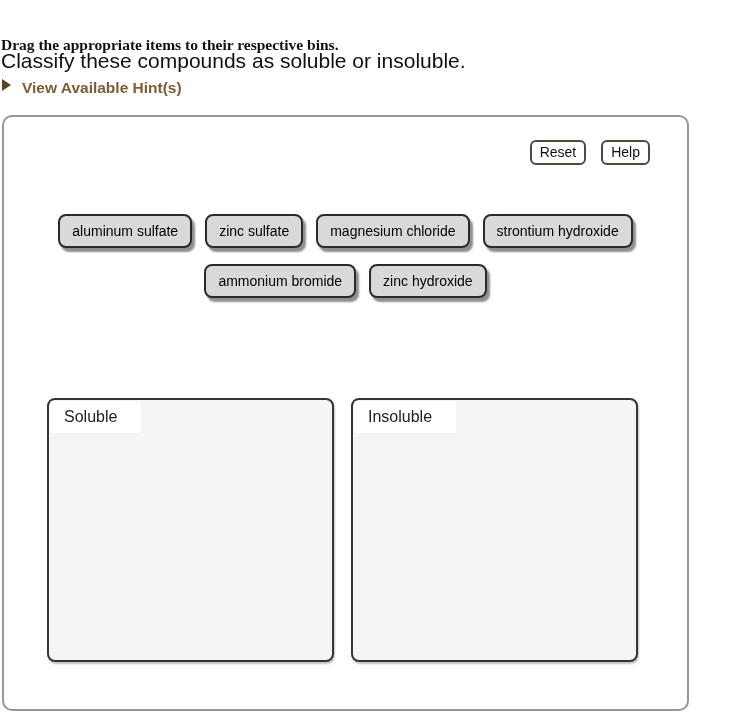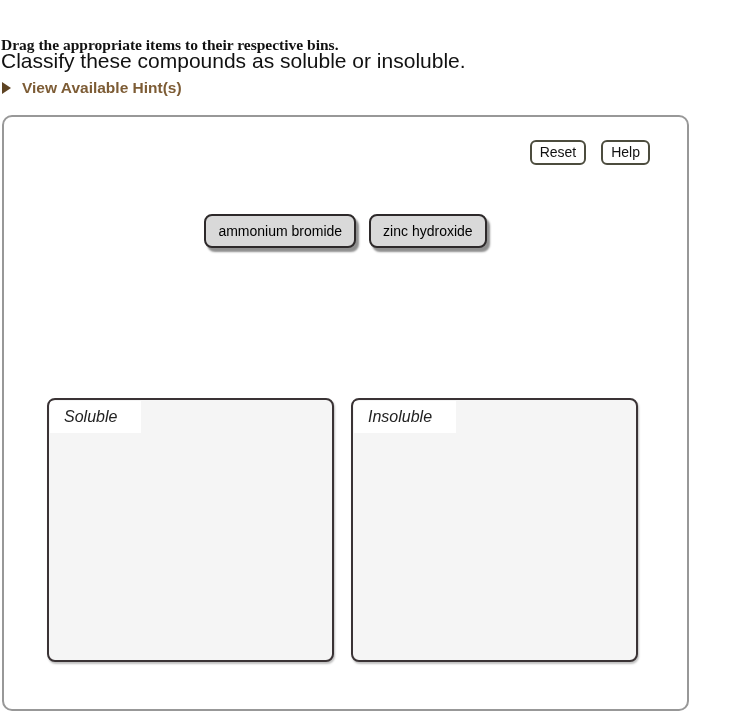--- a/index.html
+++ b/index.html
@@ -13,21 +13,21 @@
   .q-text {
     position: absolute; left: 1px; top: 5px;
     font-size: 21px; color: var(--text, #111); margin-top: 44px;
   }
   .q-bold {
     position: absolute; left: 1px; top: 36px;
     font-size: 15.5px; font-weight: bold; color: var(--text, #111); font-family: Liberation Serif, serif;
   }
   .hint-row {
     position: absolute; left: 2px; top: 79px;
-    display: flex; align-items: center; gap: 11px;
+    display: flex; gap: 11px;
     cursor: pointer;
   }
   .hint-arrow {
     width: 0; height: 0;
     border-left: 9px solid var(--hint-arrow, #5e4423);
     border-top: 6px solid transparent;
     border-bottom: 6px solid transparent;
   }
   .hint-label {
     font-weight: bold; font-size: 15.5px;
@@ -71,21 +71,20 @@
     position: absolute; top: 281px; left: 43px;
     display: flex; gap: 17px;
   }
   .bin {
     width: 287px; height: 264px;
     background: var(--bin-bg, #f5f5f5);
     border: 2px solid var(--bin-border, #3a3335);
     border-radius: 8px;
     box-shadow: 1px 2px 2px rgba(0,0,0,0.25);
     overflow: hidden;
-    font-style: italic;
   }
   .bin-label {
     display: inline-block;
     background: #ffffff;
     margin: 1px 0 0 1px;
     padding: 7px 24px 7px 14px;
     font-size: 16px; color: #222;
   }
 </style>
 </head>
@@ -100,20 +99,26 @@
 </div>
 
 <div class="panel">
   <div class="toolbar">
     <button class="tb-btn">Reset</button>
     <button class="tb-btn">Help</button>
   </div>
 
   <div class="chip-area" id="chip-rows">
       <div class="chip-row">
+        <div class="chip">aluminum sulfate</div>
+        <div class="chip">zinc sulfate</div>
+        <div class="chip">magnesium chloride</div>
+        <div class="chip">strontium hydroxide</div>
+      </div>
+      <div class="chip-row">
         <div class="chip">ammonium bromide</div>
         <div class="chip">zinc hydroxide</div>
       </div>
     </div>
 
   <div class="bins" id="bins">
       <div class="bin"><div class="bin-label">Soluble</div></div>
       <div class="bin"><div class="bin-label">Insoluble</div></div>
     </div>
 </div>

